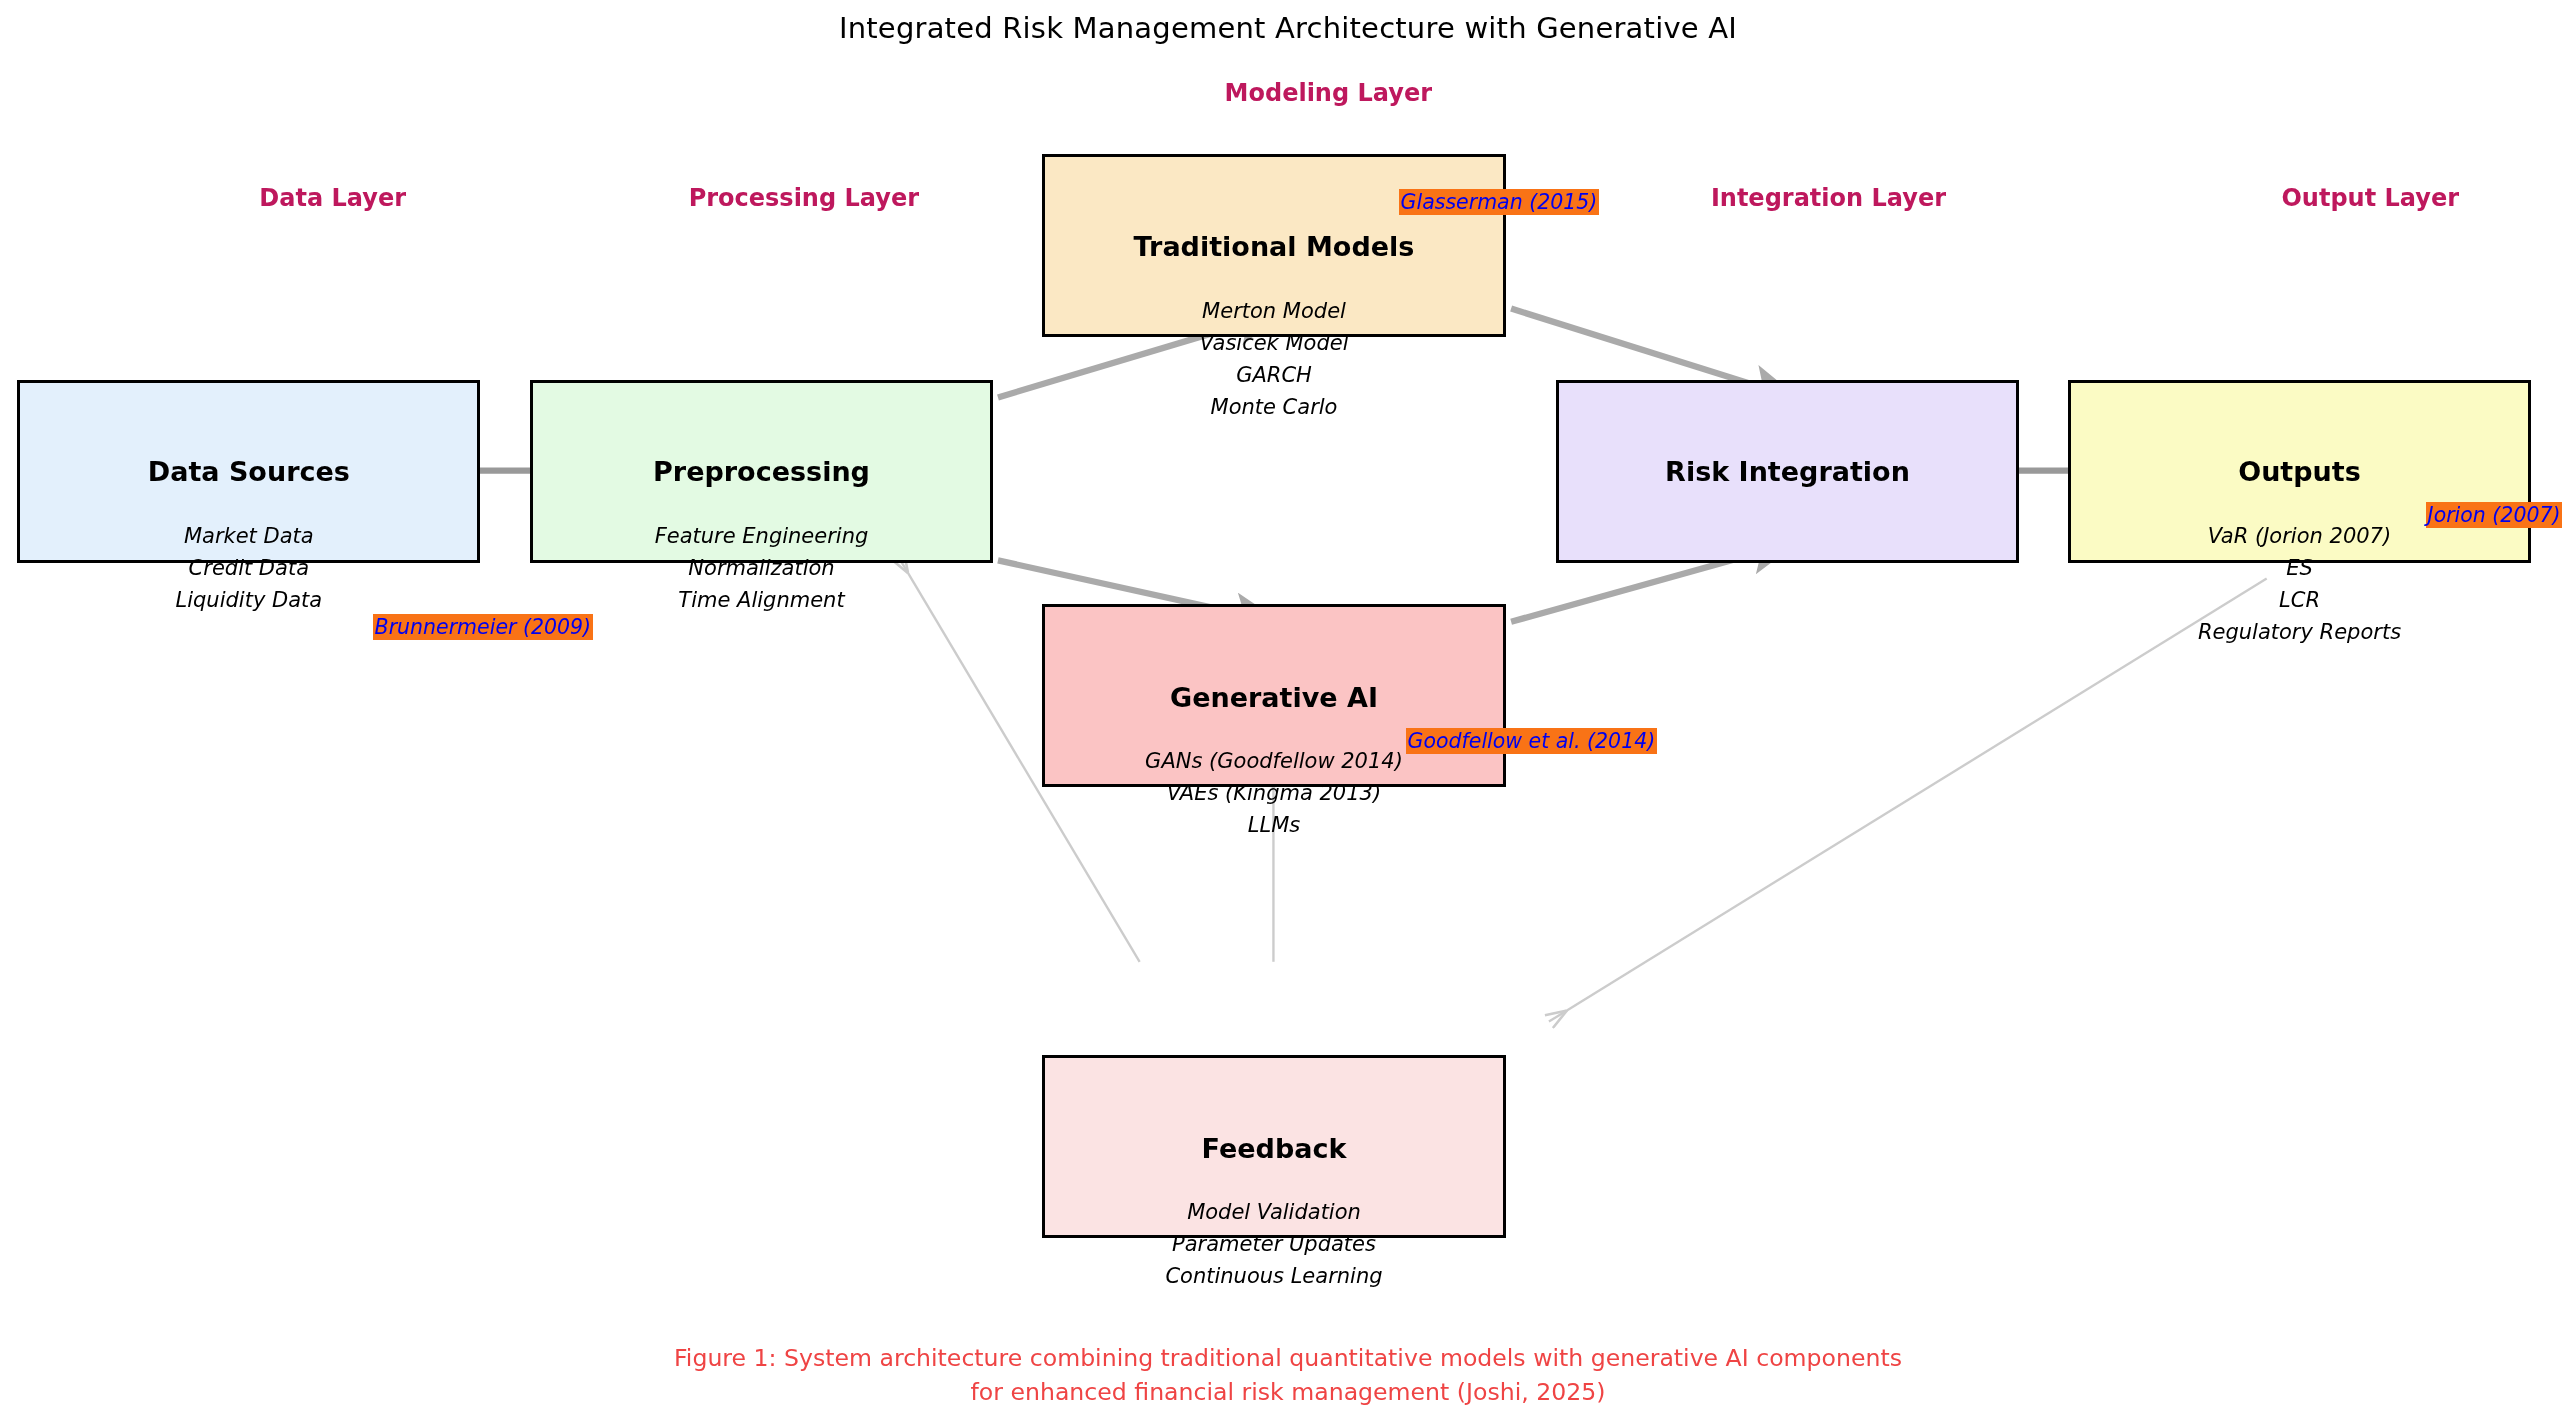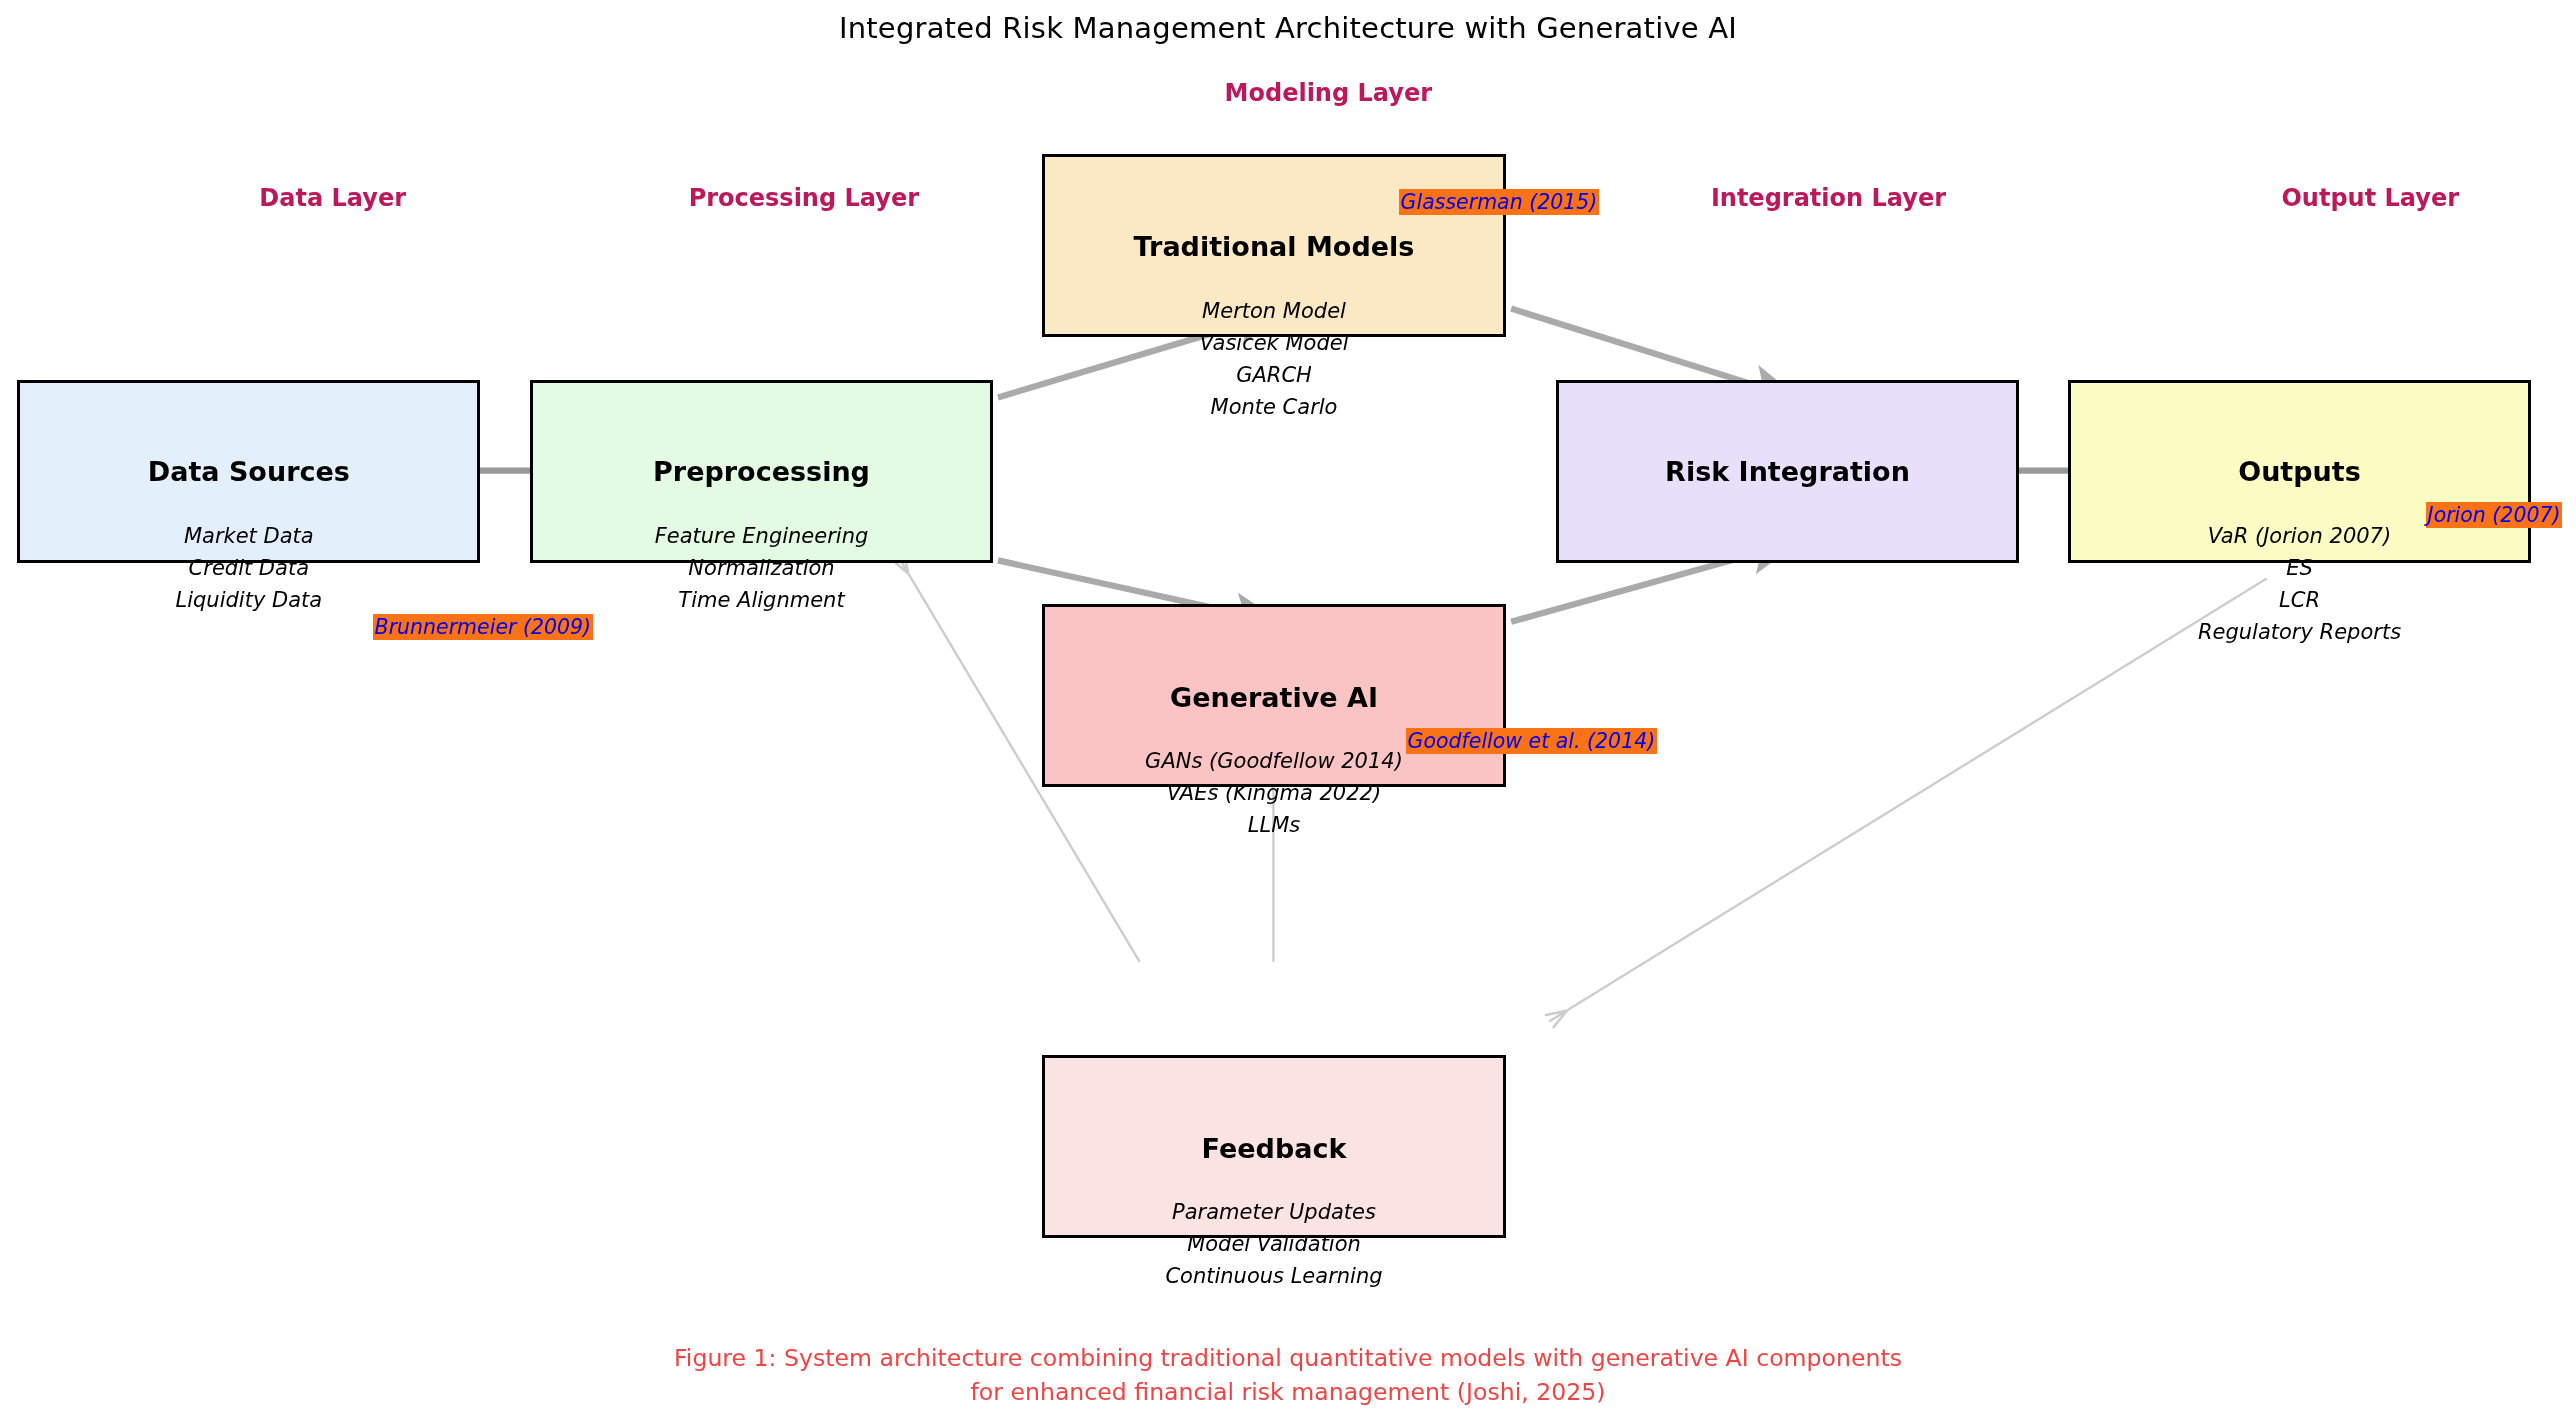--- a/index.html
+++ b/index.html
@@ -111,43 +111,43 @@
     <div>Vasicek Model</div>
     <div>GARCH</div>
     <div>Monte Carlo</div>
   </div>
   <div class="citation" style="left:1399px;top:189px;">Glasserman (2015)</div>
 
   <div class="node" style="left:1042px;top:604px;width:464px;height:183px;background:#fbc4c4;"></div>
   <div class="node-text node-title" style="left:1042px;top:682px;width:464px;">Generative AI</div>
   <div class="node-text node-items" style="left:1042px;top:746px;width:464px;">
     <div>GANs (Goodfellow 2014)</div>
-    <div>VAEs (Kingma 2022)</div>
+    <div>VAEs (Kingma 2013)</div>
     <div>LLMs</div>
   </div>
   <div class="citation" style="left:1406px;top:728px;">Goodfellow et al. (2014)</div>
 
   <div class="node" style="left:1556px;top:380px;width:463px;height:183px;background:#e8e0fb;"></div>
   <div class="node-text node-title" style="left:1556px;top:456px;width:463px;">Risk Integration</div>
 
   <div class="node" style="left:2068px;top:380px;width:463px;height:183px;background:#fbfbc4;"></div>
   <div class="node-text node-title" style="left:2068px;top:456px;width:463px;">Outputs</div>
   <div class="node-text node-items" style="left:2068px;top:521px;width:463px;">
     <div>VaR (Jorion 2007)</div>
     <div>ES</div>
     <div>LCR</div>
     <div>Regulatory Reports</div>
   </div>
   <div class="citation" style="left:2426px;top:502px;">Jorion (2007)</div>
 
   <div class="node" style="left:1042px;top:1055px;width:464px;height:183px;background:#fbe3e3;"></div>
   <div class="node-text node-title" style="left:1042px;top:1133px;width:464px;">Feedback</div>
   <div class="node-text node-items" style="left:1042px;top:1197px;width:464px;">
+    <div>Model Validation</div>
     <div>Parameter Updates</div>
-    <div>Model Validation</div>
     <div>Continuous Learning</div>
   </div>
 
   <div class="caption" style="top:1342px;">Figure 1: System architecture combining traditional quantitative models with generative AI components</div>
   <div class="caption" style="top:1376px;">for enhanced financial risk management (Joshi, 2025)</div>
 
 </div>
 
 
 </body></html>

